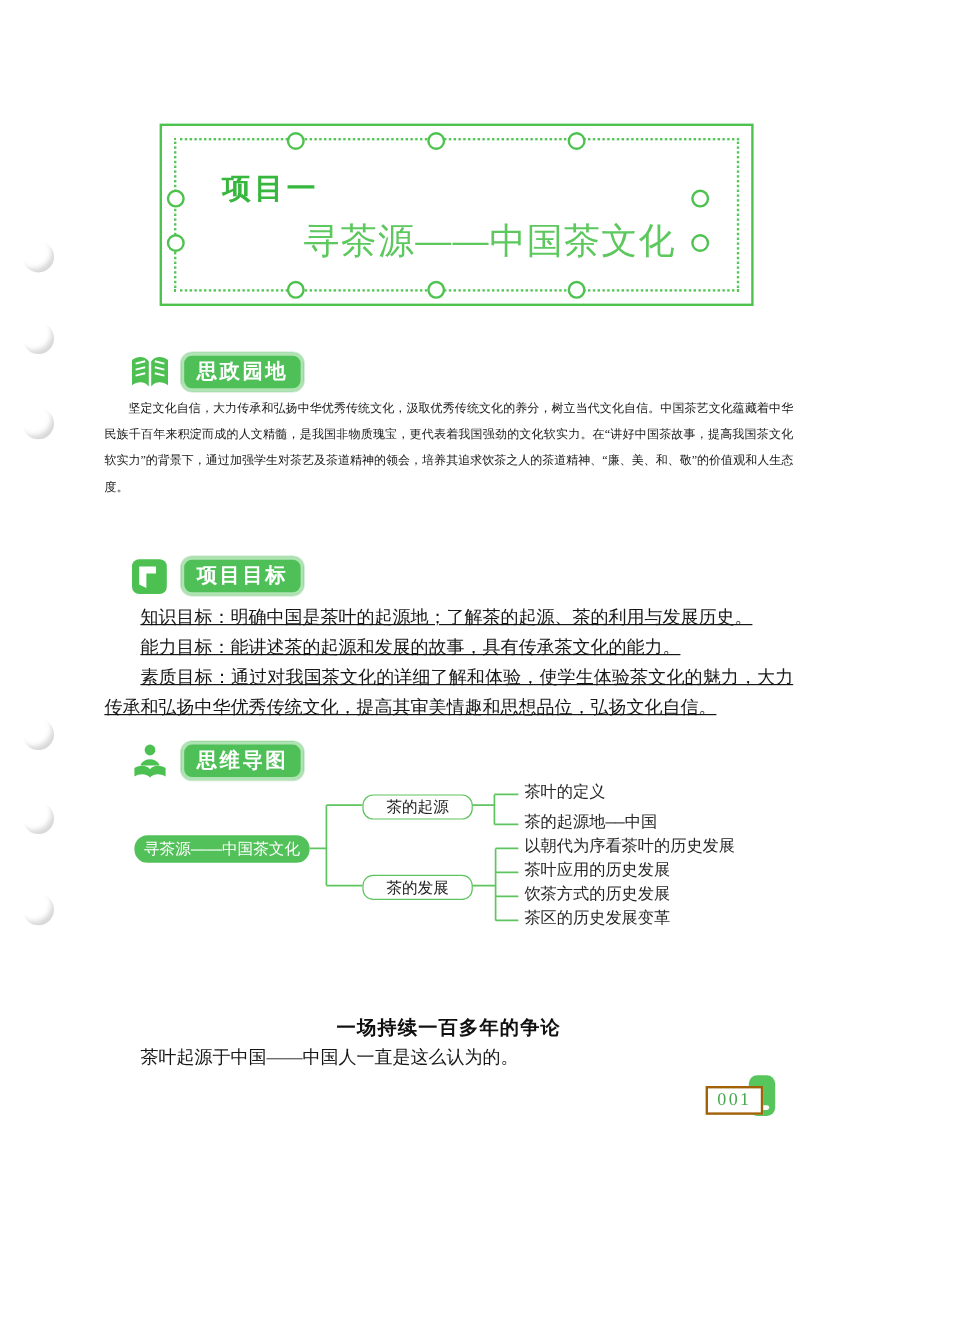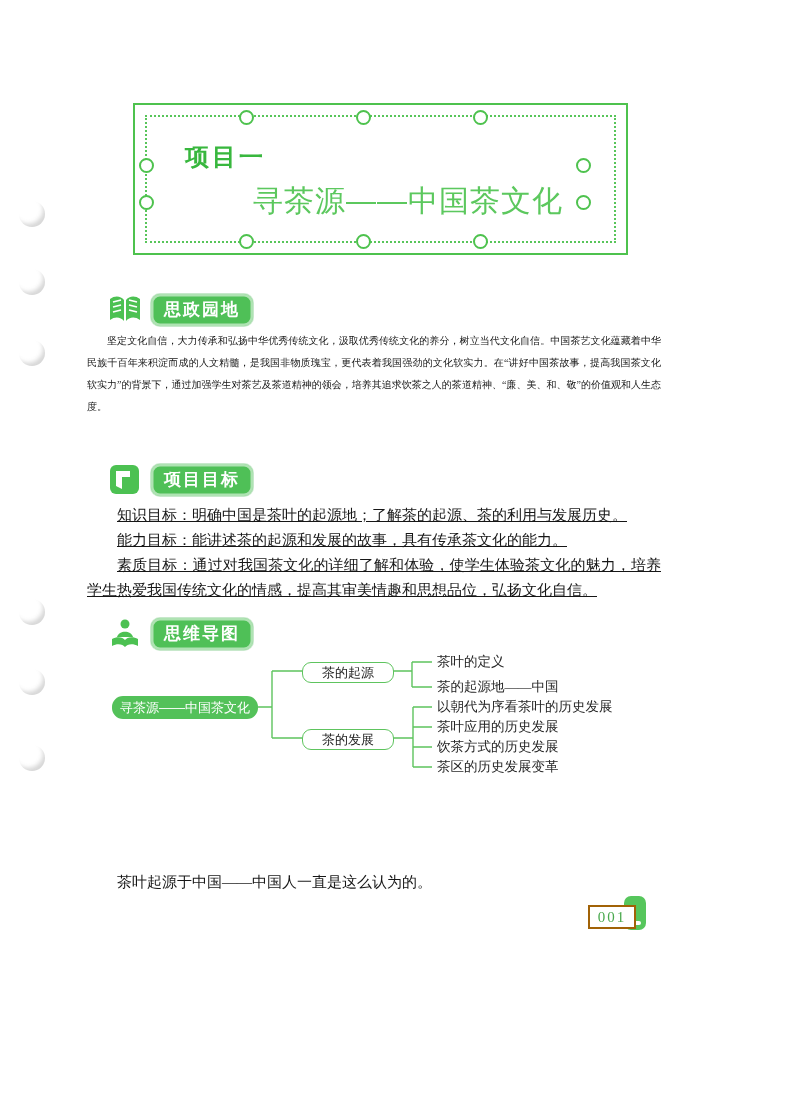--- a/index.html
+++ b/index.html
@@ -18,21 +18,21 @@
   .ring{position:absolute;width:11px;height:11px;border:2.5px solid #4ec24e;border-radius:50%;background:#fff;}
   .kicker{
     position:absolute;left:50px;top:36px;font-family:"Liberation Sans","DejaVu Sans",sans-serif;
     font-weight:bold;font-size:24px;letter-spacing:3px;color:#38b73e;
   }
   .box-title{
     position:absolute;left:118px;top:76px;font-size:30px;letter-spacing:1px;color:#5cc85e;
     font-family:"Liberation Sans","DejaVu Sans",sans-serif;
   }
   
-  .sec-header{position:absolute;display:flex;gap:9px;}
+  .sec-header{position:absolute;display:flex;align-items:center;gap:9px;}
   .sec-icon{width:34px;height:31px;flex:0 0 auto;}
   .pill{
     display:inline-block;background:#4fc057;color:#fff;font-weight:bold;font-size:17px;
     font-family:"Liberation Sans","DejaVu Sans",sans-serif;letter-spacing:2px;
     padding:4px 13px 5px;border-radius:9px;
     box-shadow:inset 0 0 0 2.5px rgba(255,255,255,.55),0 0 0 1px rgba(130,205,140,.45);
   }
   
   .body-text{
     position:absolute;left:87px;width:574px;font-size:10px;line-height:22px;color:#161616;
@@ -44,21 +44,21 @@
   .mm-lines{position:absolute;left:85px;top:645px;}
   .mm-root{
     position:absolute;left:112px;top:696px;width:146px;height:23px;line-height:23px;
     background:#53c159;border-radius:11px;color:#fff;font-size:13px;text-align:center;
     font-family:"Liberation Sans","DejaVu Sans",sans-serif;
   }
   .mm-branch{
     position:absolute;left:302px;width:90px;height:19px;line-height:19px;background:#fff;
     border:1.3px solid #5ec45e;border-radius:9px;color:#222;font-size:13px;text-align:center;
   }
-  .mm-leaf{position:absolute;left:437px;height:18px;line-height:18px;font-size:13.5px;color:#262626;white-space:nowrap;}
+  .mm-leaf{position:absolute;left:437px;height:18px;line-height:18px;font-size:13.5px;color:#262626;white-space:nowrap;font-family:Liberation Mono, monospace;}
   
   .intro-subtitle{
     position:absolute;left:87px;top:847px;width:574px;text-align:center;font-size:16px;font-weight:bold;color:#101010;
     font-family:"Liberation Sans","DejaVu Sans",sans-serif;letter-spacing:1px;
   }
   .intro-body{position:absolute;left:87px;top:871px;width:574px;font-size:15px;line-height:22px;color:#161616;text-indent:2em;}
   
   .pagenum-box{
     position:absolute;left:588px;top:905px;width:44px;height:20px;border:2px solid #a16207;
     text-align:center;line-height:20px;font-size:15px;color:#4aa94e;letter-spacing:2px;background:#fff;
@@ -115,21 +115,21 @@
       <svg viewBox="0 0 34 31" width="34" height="31">
         <rect x="2" y="1" width="29" height="29" rx="6" fill="#4cc152"></rect>
         <path d="M8 7 L22 7 L22 13 L14 13 L14 25 L8 22 Z" fill="#ffffff"></path>
       </svg>
     </span>
     <span class="pill">项目目标</span>
   </div>
   <div class="goals" style="top:503px">
     <p>知识目标：明确中国是茶叶的起源地；了解茶的起源、茶的利用与发展历史。</p>
     <p>能力目标：能讲述茶的起源和发展的故事，具有传承茶文化的能力。</p>
-    <p>素质目标：通过对我国茶文化的详细了解和体验，使学生体验茶文化的魅力，培养学生热爱我国传统文化的情感，提高其审美情趣和思想品位，弘扬文化自信。</p>
+    <p>素质目标：通过对我国茶文化的详细了解和体验，使学生体验茶文化的魅力，大力传承和弘扬中华优秀传统文化，提高其审美情趣和思想品位，弘扬文化自信。</p>
   </div>
 
   <div class="sec-header" style="left:108px;top:618px">
     <span class="sec-icon">
       <svg viewBox="0 0 34 31" width="34" height="31">
         <circle cx="17" cy="6" r="4.5" fill="#4cc152"></circle>
         <path d="M9 19 C11 12,23 12,25 19 Z" fill="#4cc152"></path>
         <path d="M4 21 C9 18,15 19,17 22 L17 29 C15 26,9 25,4 28 Z" fill="#4cc152"></path>
         <path d="M30 21 C25 18,19 19,17 22 L17 29 C19 26,25 25,30 28 Z" fill="#4cc152"></path>
       </svg>
@@ -148,18 +148,19 @@
   <div class="mm-root">寻茶源——中国茶文化</div>
   <div class="mm-branch" style="top:662px">茶的起源</div>
   <div class="mm-branch" style="top:729px">茶的发展</div>
   <div class="mm-leaf" style="top:653px">茶叶的定义</div>
   <div class="mm-leaf" style="top:678px">茶的起源地——中国</div>
   <div class="mm-leaf" style="top:698px">以朝代为序看茶叶的历史发展</div>
   <div class="mm-leaf" style="top:718px">茶叶应用的历史发展</div>
   <div class="mm-leaf" style="top:738px">饮茶方式的历史发展</div>
   <div class="mm-leaf" style="top:758px">茶区的历史发展变革</div>
 
+  <div class="intro-subtitle">一场持续一百多年的争论</div>
   <div class="intro-body">茶叶起源于中国——中国人一直是这么认为的。</div>
 
   <div class="scroll-tab"></div>
   <div class="pagenum-box">001</div>
 
 </div>
 
 </body></html>

